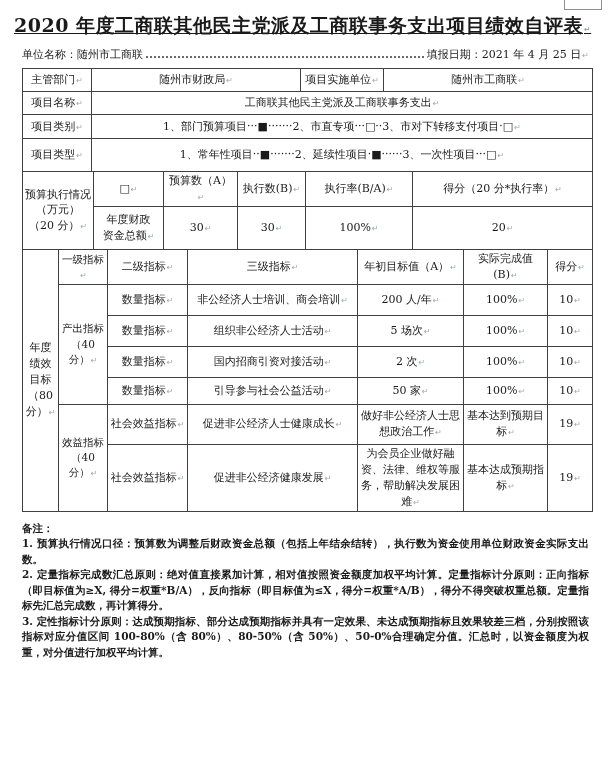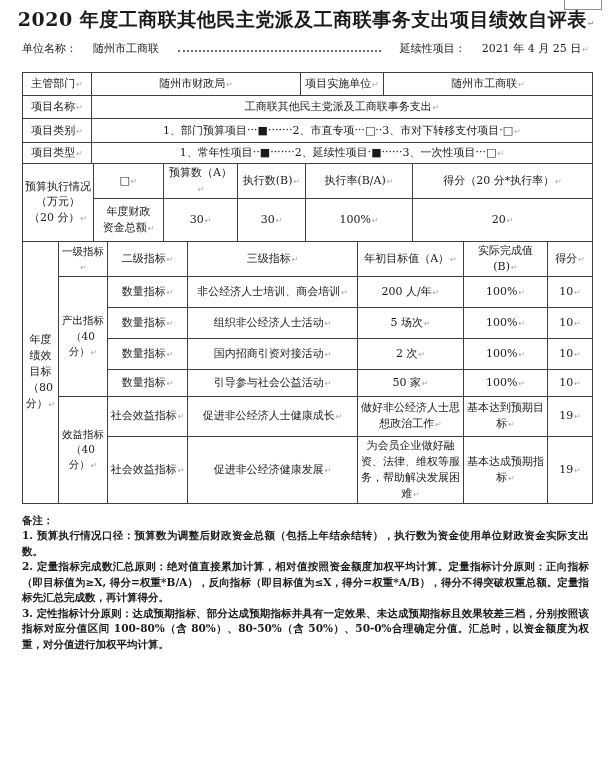--- a/index.html
+++ b/index.html
@@ -3,23 +3,23 @@
 <meta charset="utf-8">
 <style>
   html,body{margin:0;padding:0;background:#fff;}
   body{
     width:609px;height:758px;overflow:hidden;position:relative;
     font-family:"DejaVu Serif","Liberation Serif",serif;
     color:#1a1a1a;-webkit-font-smoothing:antialiased;
   }
   .corner-box{position:absolute;top:-3px;right:7px;width:36px;height:11px;
     border:1px solid #8f8f8f;background:#fff;}
-  .title{margin:7px 14px 0 14px;text-align:right;font-size:19px;font-weight:bold;
-    letter-spacing:0.5px;white-space:nowrap;}
-  .meta{display:flex;align-items:flex-end;margin:8px 20px 16px 22px;font-size:11px;white-space:nowrap;gap:16px;}
+  .title{margin:13px 14px 0 14px;text-align:left;font-size:19px;font-weight:bold;
+    letter-spacing:0.5px;white-space:nowrap;text-decoration:underline;}
+  .meta{display:flex;align-items:flex-end;margin:8px 20px 6px 22px;font-size:11px;white-space:nowrap;}
   .leader{flex:1;border-bottom:2px dotted #6a6a6a;margin:0 3px 4px 3px;min-width:20px;}
   .tbl{border-collapse:collapse;table-layout:fixed;width:570px;margin-left:22px;}
   .tbl + .tbl{margin-top:-1px;}
   td{border:1px solid #404040;padding:1px 2px;font-size:11px;text-align:center;
      vertical-align:middle;overflow:hidden;line-height:1.45;}
   .pre{white-space:pre-line;}
   .left{text-align:left;padding-left:8px;}
   .just{text-align:justify;padding:3px 8px;line-height:1.6;}
   .cell-l1{font-size:10.5px;}
   .pm{font-size:8px;color:#98a7b8;margin-left:1px;font-family:"DejaVu Sans",sans-serif;vertical-align:baseline;}
@@ -30,21 +30,21 @@
 <body>
 
 <div class="corner-box"></div>
 
 <div class="title">2020 年度工商联其他民主党派及工商联事务支出项目绩效自评表<span class="pm">↵</span></div>
 
 <div class="meta">
   <span>单位名称：</span>
     <span>随州市工商联</span>
   <span class="leader"></span>
-  <span>延续性项目：</span>
+  <span>填报日期：</span>
     <span>2021 年 4 月 25 日<span class="pm">↵</span></span>
 </div>
 
 <table class="tbl">
   <colgroup>
       <col style="width:69px">
       <col style="width:209px">
       <col style="width:83px">
       <col style="width:209px">
     </colgroup>
@@ -56,21 +56,21 @@
     <td>随州市工商联<span class="pm">↵</span></td>
   </tr>
   <tr style="height:23px">
     <td>项目名称<span class="pm">↵</span></td>
     <td colspan="3">工商联其他民主党派及工商联事务支出<span class="pm">↵</span></td>
   </tr>
   <tr style="height:24px">
     <td>项目类别<span class="pm">↵</span></td>
     <td colspan="3">1、部门预算项目···■·······2、市直专项···□··3、市对下转移支付项目·□<span class="pm">↵</span></td>
   </tr>
-  <tr style="height:21px">
+  <tr style="height:33px">
     <td>项目类型<span class="pm">↵</span></td>
     <td colspan="3">1、常年性项目··■·······2、延续性项目·■······3、一次性项目···□<span class="pm">↵</span></td>
   </tr>
 </tbody>
   </table>
 
 <table class="tbl">
   <colgroup>
       <col style="width:71px">
       <col style="width:70px">

